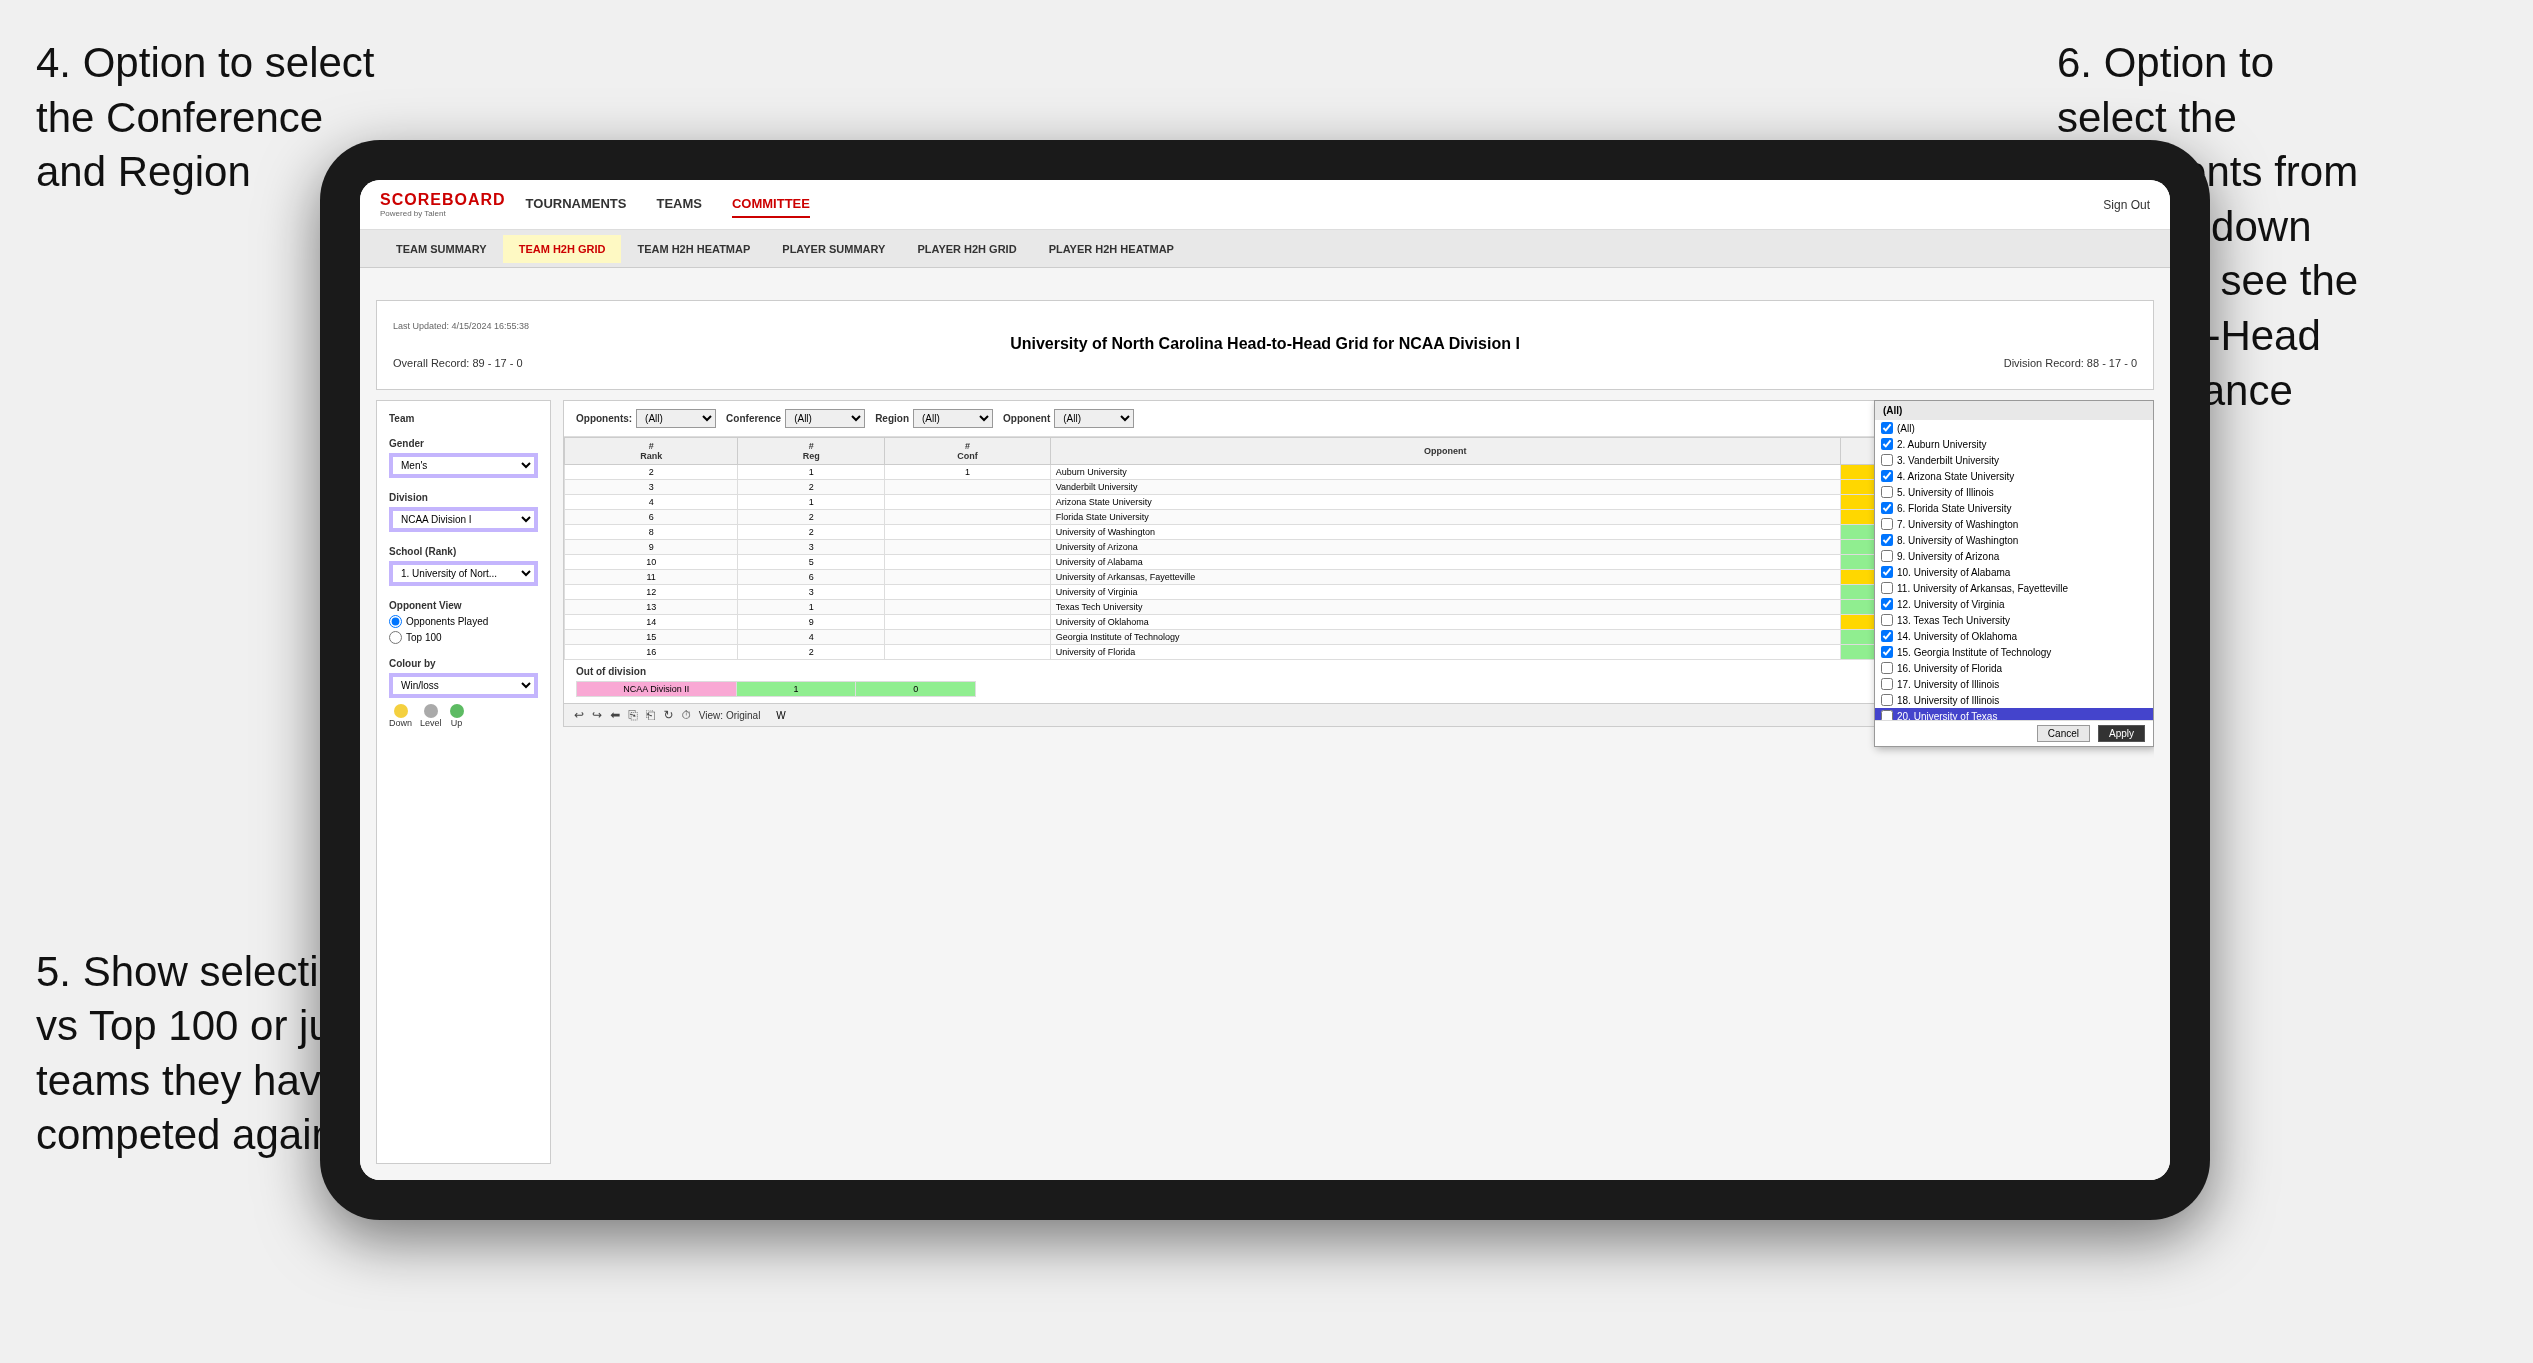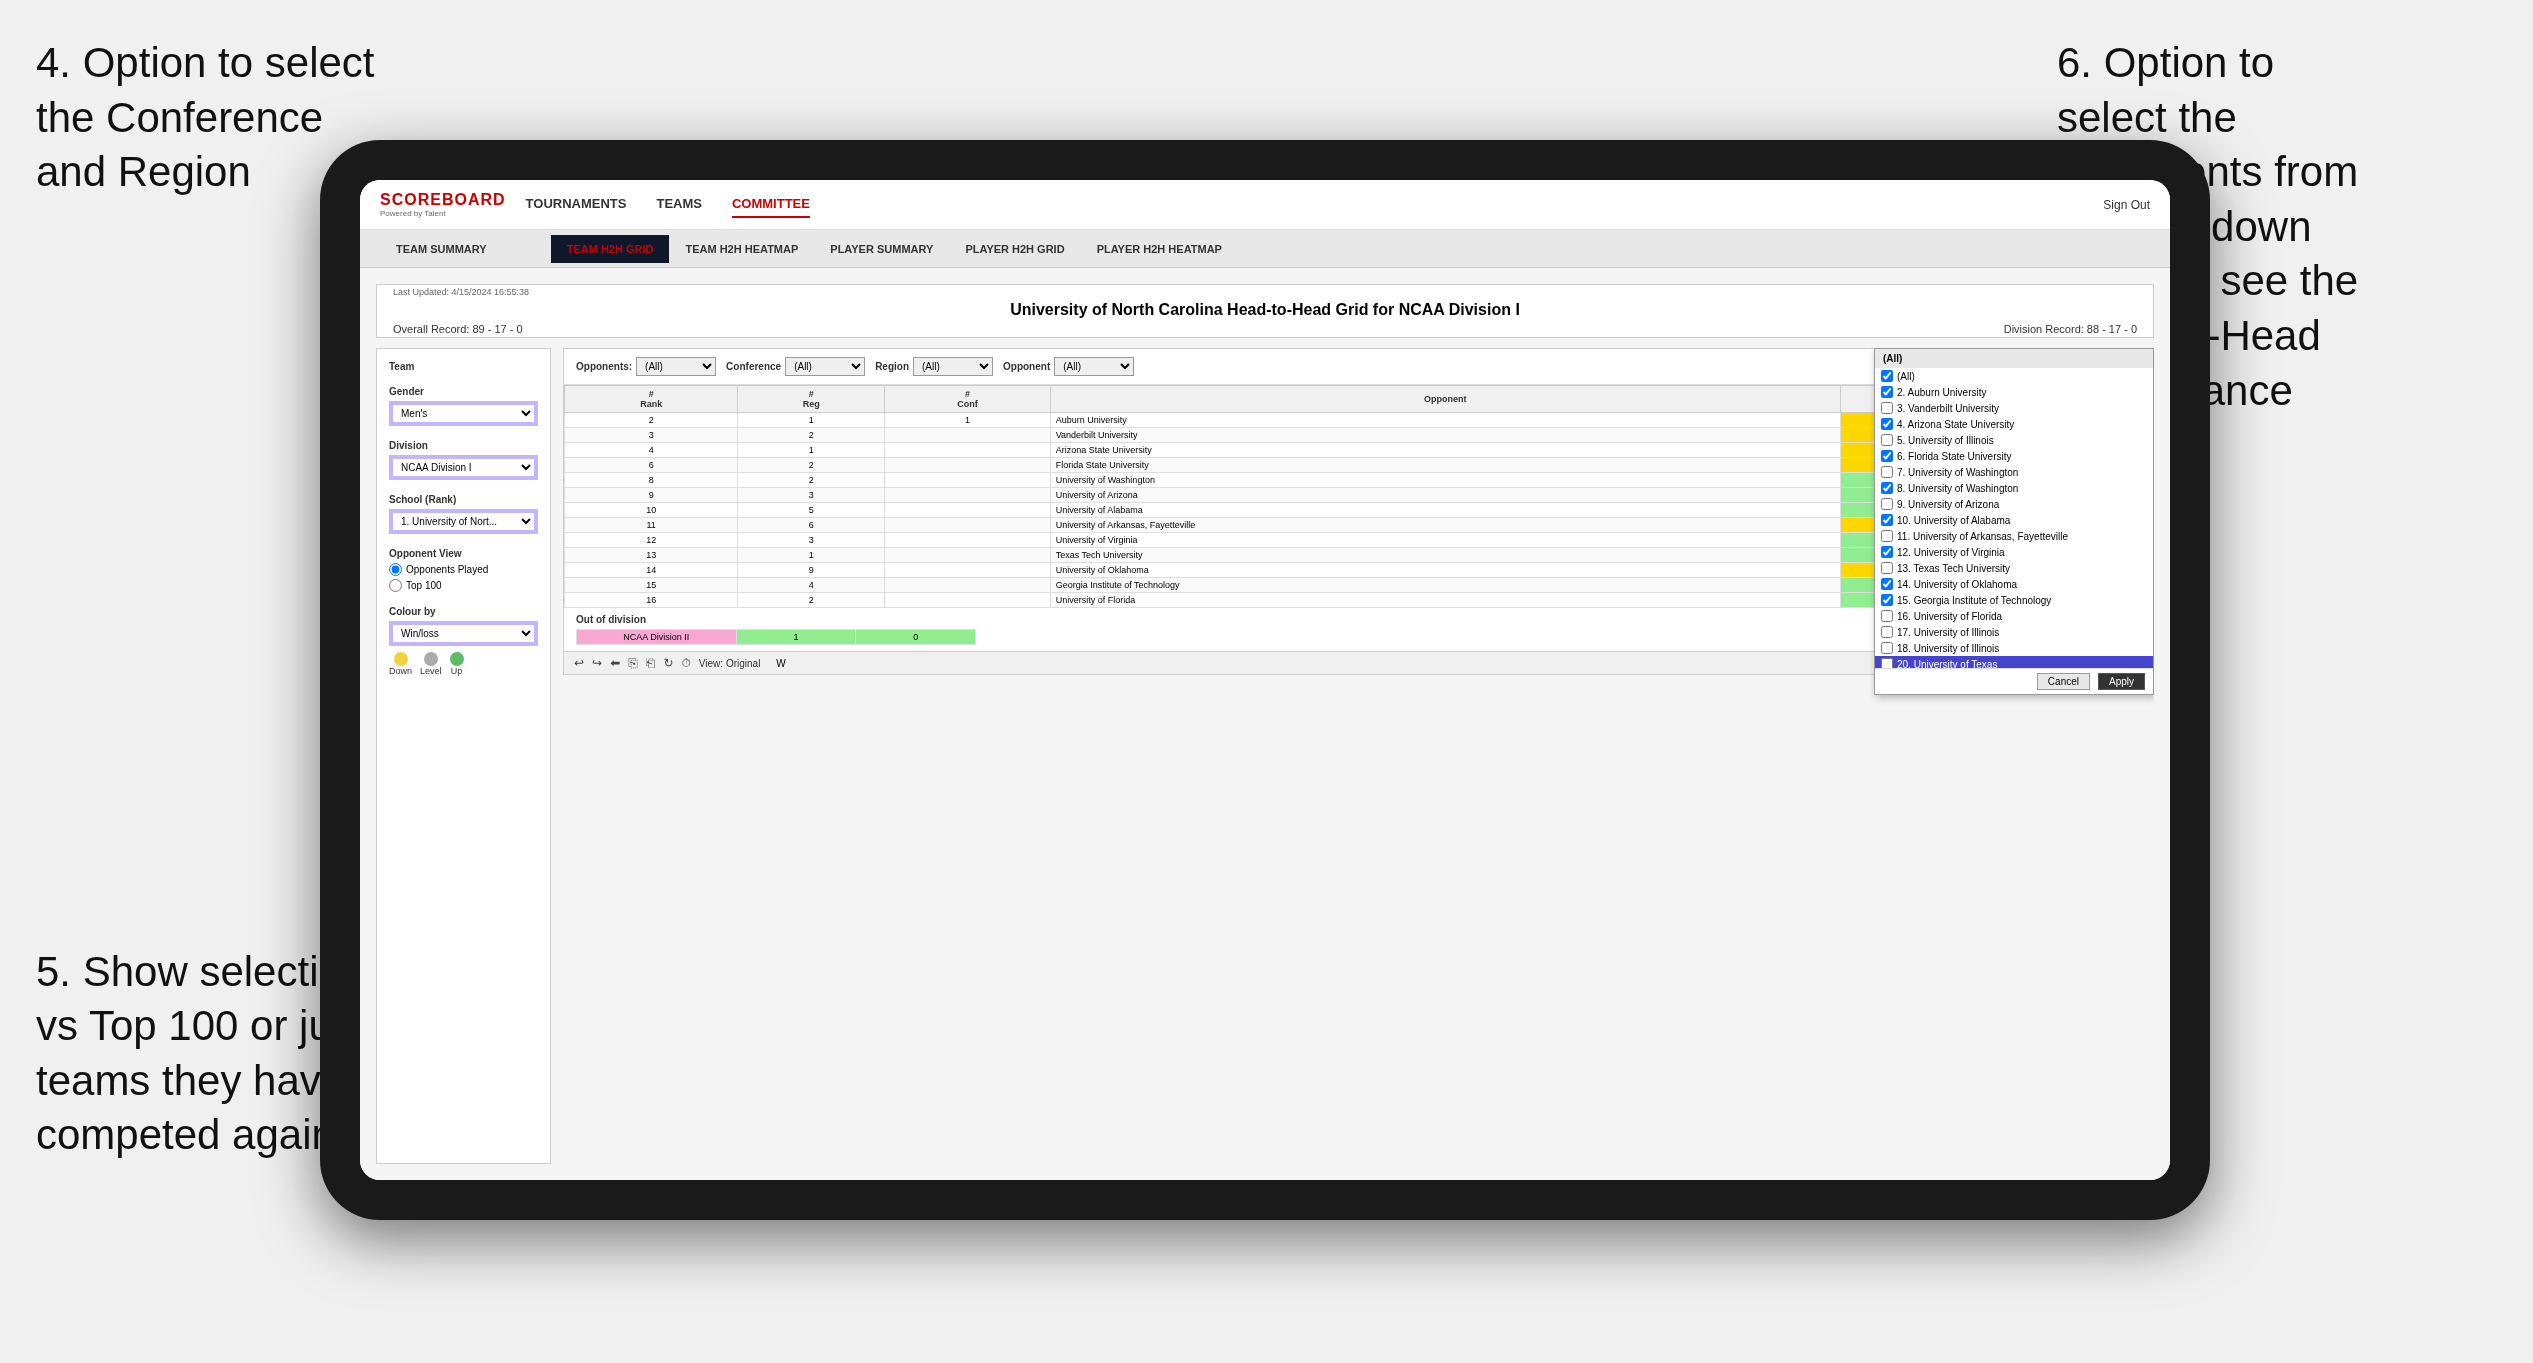--- a/index.html
+++ b/index.html
@@ -118,41 +118,41 @@
     .sub-nav-item {
       font-size: 11px;
       font-weight: 600;
       color: #333;
       padding: 8px 16px;
       cursor: pointer;
       white-space: nowrap;
     }
 
     .sub-nav-item.active {
-      background: #0f172a;
+      background: #fef9c3;
       color: #cc0000;
-      margin-left: 48px;
     }
 
     
     .main-content {
       flex: 1;
       overflow: hidden;
       display: flex;
       flex-direction: column;
       background: #f5f5f5;
       padding: 16px;
     }
 
     
     .report-header {
       background: #fff;
       border: 1px solid #ccc;
-      padding: 2px 16px;
+      padding: 20px 16px;
       margin-bottom: 10px;
+      margin-top: 16px;
     }
 
     .report-title {
       font-size: 16px;
       font-weight: 700;
       text-align: center;
       color: #000;
     }
 
     .report-subtitle {

